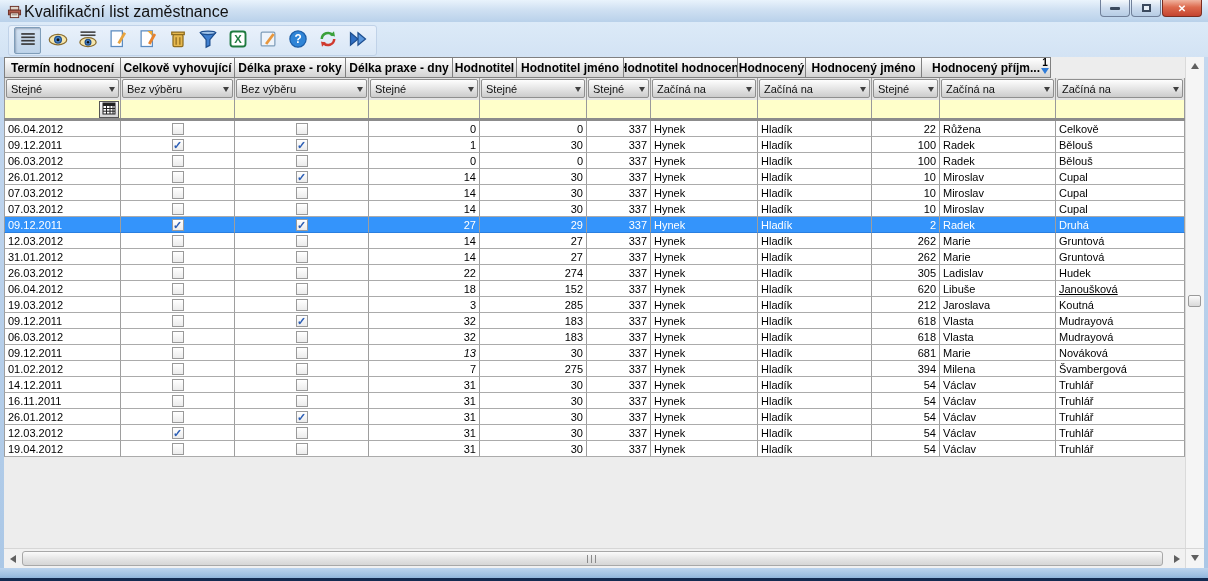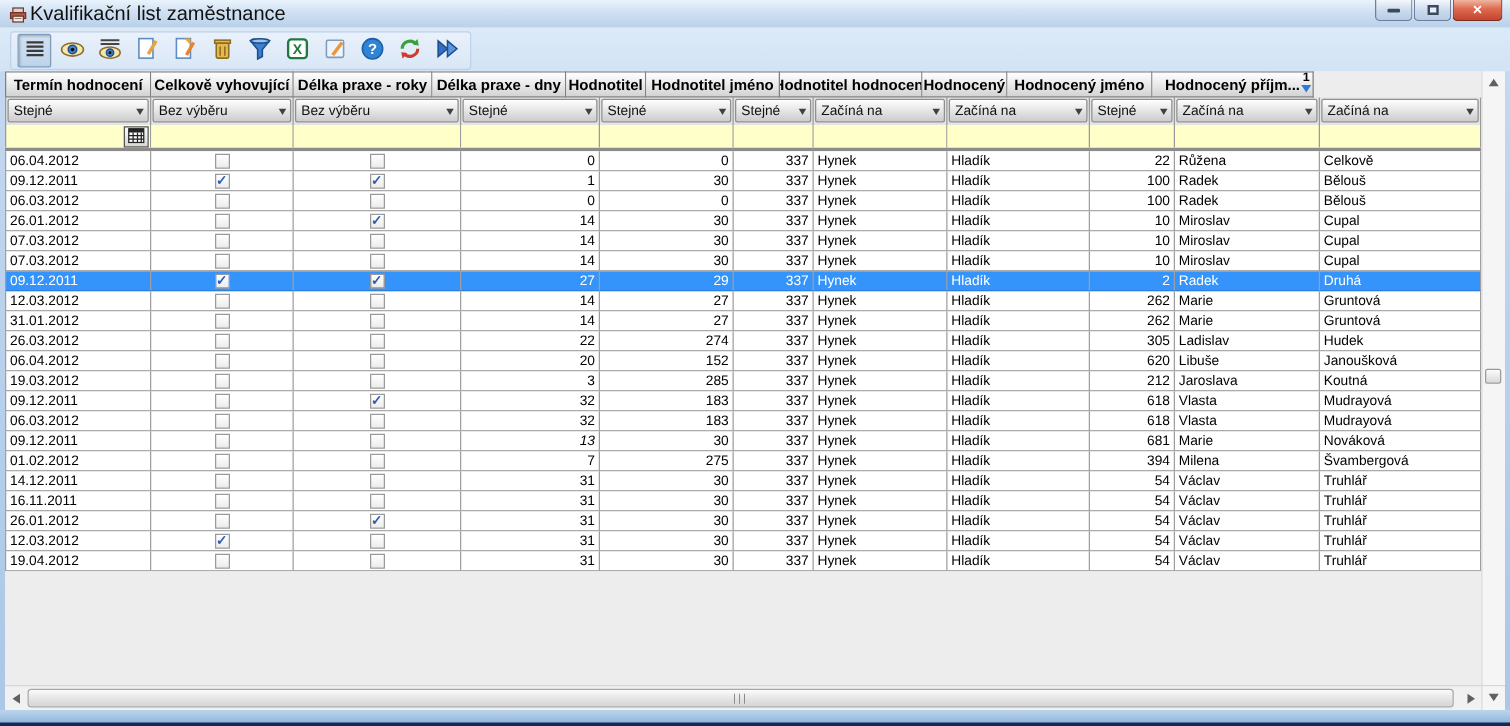--- a/index.html
+++ b/index.html
@@ -524,28 +524,28 @@
               <div class="cell" style="width: 129px;">Hudek</div>
             </div>
             <div class="row">
               <div class="cell" style="width: 117px;">06.04.2012</div>
               <div class="cell chk" style="width: 114px;">
                 <span class="checkbox"></span>
               </div>
               <div class="cell chk" style="width: 134px;">
                 <span class="checkbox"></span>
               </div>
-              <div class="cell num" style="width: 111px;">20</div>
+              <div class="cell num" style="width: 111px;">18</div>
               <div class="cell num" style="width: 107px;">152</div>
               <div class="cell num" style="width: 64px;">337</div>
               <div class="cell" style="width: 107px;">Hynek</div>
               <div class="cell" style="width: 114px;">Hladík</div>
               <div class="cell num" style="width: 68px;">620</div>
               <div class="cell" style="width: 116px;">Libuše</div>
-              <div class="cell" style="width: 129px;">Janoušková</div>
+              <div class="cell" style="width: 129px; text-decoration: underline;">Janoušková</div>
             </div>
             <div class="row">
               <div class="cell" style="width: 117px;">19.03.2012</div>
               <div class="cell chk" style="width: 114px;">
                 <span class="checkbox"></span>
               </div>
               <div class="cell chk" style="width: 134px;">
                 <span class="checkbox"></span>
               </div>
               <div class="cell num" style="width: 111px;">3</div>

